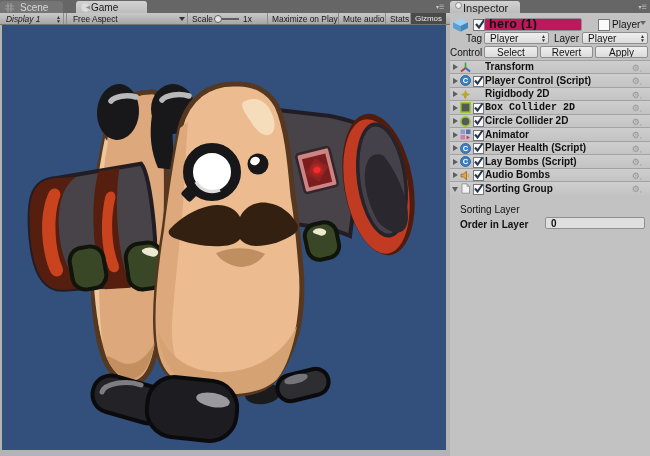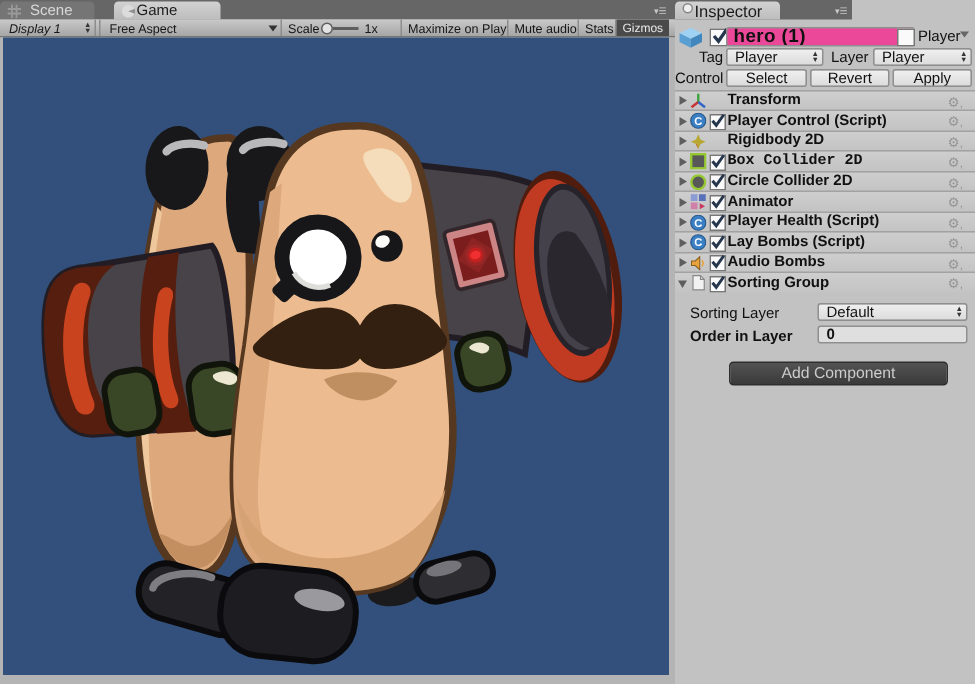--- a/index.html
+++ b/index.html
@@ -1,20 +1,20 @@
 <!DOCTYPE html>
 <html><head>
 <meta charset="utf-8">
 <style>
   html,body{margin:0;padding:0;}
   #root{position:relative;width:650px;height:456px;overflow:hidden;
     font-family:"Liberation Sans",sans-serif;background:#c2c2c2;}
   .abs{position:absolute;}
   
-  #tabbar{left:0;top:0;width:568px;height:13px;background:#666666;}
+  #tabbar{left:0;top:0;width:650px;height:13px;background:#666666;}
   .tab{position:absolute;top:1px;height:12px;border-radius:3px 3px 0 0;
     font-size:10px;color:#1c1c1c;}
   
   #gtoolbar{left:0;top:13px;width:450px;height:11px;
     background:linear-gradient(#c9c9c9,#a6a6a6);
     border-bottom:1px solid #757575;font-size:8.4px;color:#161616;}
   .tsep{position:absolute;top:0;width:1px;height:11px;background:#8c8c8c;}
   .tlab{position:absolute;top:1px;height:11px;line-height:11px;white-space:nowrap;}
   
   #gframe{left:0;top:25px;width:450px;height:431px;background:#b4b4b4;}
@@ -178,21 +178,21 @@
     <svg class="abs" style="left:2px;top:4px;" width="17" height="14" viewBox="0 0 17 14">
       <polygon points="8.5,0.5 16,4.2 8.5,7.9 1,4.2" fill="#9fd1f2"></polygon>
       <polygon points="1,4.2 8.5,7.9 8.5,13.8 1,10" fill="#5a9fd4"></polygon>
       <polygon points="16,4.2 8.5,7.9 8.5,13.8 16,10" fill="#4186bc"></polygon>
     </svg>
     <div class="abs" style="left:23px;top:5px;width:10px;height:10px;background:#fafafa;border:1px solid #777;">
       <svg style="position:absolute;left:0px;top:-2px;" width="12" height="12" viewBox="0 0 12 12">
           <path d="M2,6 L5,9.5 L10.5,1.5" stroke="#25364d" stroke-width="2.2" fill="none"></path>
         </svg>
     </div>
-    <div class="ctrl" style="left:34px;top:4px;width:126px;height:13px;background:#ec4899;">
+    <div class="ctrl" style="left:34px;top:4px;width:98px;height:13px;background:#be185d;">
       <span class="bold" style="position:absolute;left:4px;top:0px;font-size:12.5px;letter-spacing:0.3px;">hero (1)</span>
     </div>
     <div class="abs" style="left:148px;top:5px;width:10px;height:10px;background:#fafafa;border:1px solid #777;"></div>
     <span class="lbl" style="left:162px;top:5px;">Player</span>
     <span class="abs" style="left:190px;top:7px;width:0;height:0;border-left:3px solid transparent;border-right:3px solid transparent;border-top:4px solid #666;"></span>
 
     <span class="lbl" style="left:16px;top:19px;">Tag</span>
     <div class="ctrl" style="left:34px;top:18px;width:65px;height:12px;">
       <span style="position:absolute;left:5px;top:1px;">Player</span>
       <span class="updn">▲<br>▼</span>
@@ -339,26 +339,19 @@
             <svg style="position:absolute;left:-1px;top:-2px;" width="11" height="11" viewBox="0 0 11 11">
               <path d="M2,5.5 L4.5,8.5 L9.5,1.5" stroke="#25364d" stroke-width="2" fill="none"></path>
             </svg>
           </span>
       <span class="bold" style="position:absolute;left:35px;top:0.5px;">Sorting Group</span>
       <span class="gear" style="top:2px;">⚙<span style="font-size:8px;">,</span></span>
       </div>
     </div>
 
     <span class="lbl" style="left:10px;top:190px;">Sorting Layer</span>
-    <div class="ctrl" style="left:95px;top:188px;width:100px;height:12px;">
-      <span style="position:absolute;left:5px;top:1px;">Default</span>
-      <span class="updn">▲<br>▼</span>
-    </div>
     <span class="lbl bold" style="left:10px;top:205px;">Order in Layer</span>
     <div class="ctrl" style="left:95px;top:203px;width:100px;height:12px;background:#dfdfdf;">
       <span class="bold" style="position:absolute;left:5px;top:1px;">0</span>
     </div>
 
-    <div class="abs" style="left:36px;top:227px;width:146px;height:16px;border-radius:3px;
-      background:linear-gradient(#535353,#3a3a3a);border:1px solid #2e2e2e;box-sizing:border-box;
-      color:#cccccc;font-size:10.5px;text-align:center;line-height:15px;">Add Component</div>
   </div>
 </div>
 
 </body></html>

